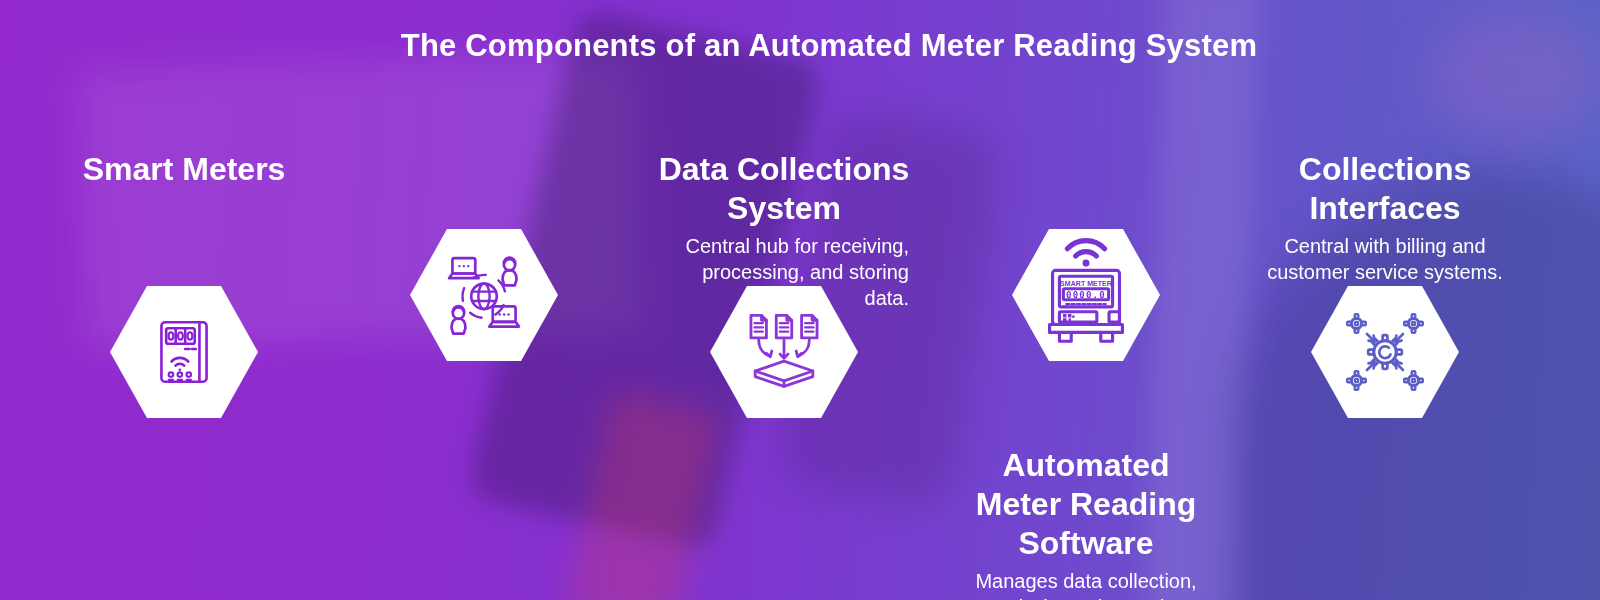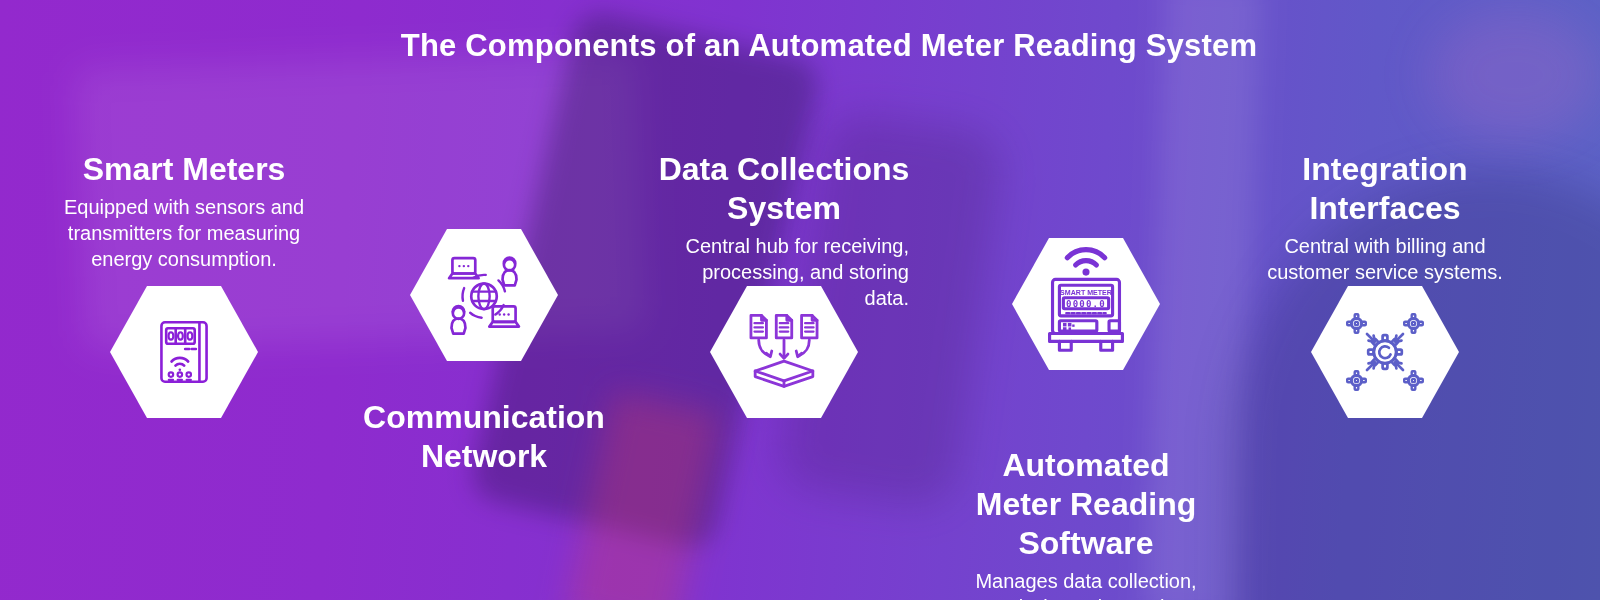--- a/index.html
+++ b/index.html
@@ -43,23 +43,20 @@
   <div class="ph ph-red"></div>
   <div class="ph ph-hand"></div>
   <div class="ph ph-strip"></div>
   <div class="ph ph-shoulder"></div>
   <div class="ph ph-pink"></div>
 
   <div class="main-title">The Components of an Automated Meter Reading System</div>
 
   <div class="comp-text" style="left:24px;top:150px;">
     <div class="comp-title">Smart Meters</div>
-    <div class="comp-desc" style="max-width:262px;">Equipped with sensors and
-transmitters for measuring
-energy consumption.</div>
   </div>
   <div class="hexagon" style="left:110px;top:286px;">
     <span class="hex-icon" style="color: rgb(139, 31, 216);">
       <svg width="76" height="76" viewBox="0 0 64 64" fill="none" stroke="currentColor" stroke-width="2.2" stroke-linecap="round" stroke-linejoin="round">
         <rect x="13" y="7" width="38" height="50" rx="3"></rect>
         <line x1="45" y1="7" x2="45" y2="57"></line>
         <rect x="17" y="12" width="24" height="13" rx="1.5"></rect>
         <line x1="25" y1="12" x2="25" y2="25"></line>
         <line x1="33" y1="12" x2="33" y2="25"></line>
         <ellipse cx="21" cy="18.5" rx="2" ry="3.1" stroke-width="1.8"></ellipse>
@@ -103,21 +100,20 @@
         <line x1="23.2" y1="36.5" x2="40.8" y2="36.5" stroke-width="1.8"></line>
         <circle cx="32" cy="33" r="16" stroke-dasharray="9.5 10.5" transform="rotate(24 32 33)" stroke-width="1.8"></circle>
         <use href="#net-laptop" x="17" y="16"></use>
         <use href="#net-person" x="51" y="16"></use>
         <use href="#net-person" x="13" y="52"></use>
         <use href="#net-laptop" x="47" y="52"></use>
       </svg>
     </span>
   </div>
   <div class="comp-text" style="left:324px;top:398px;">
-    <div class="comp-title">Communication Network</div>
   </div>
 
   <div class="comp-text" style="left:624px;top:150px;">
     <div class="comp-title">Data Collections System</div>
     <div class="comp-desc" style="max-width:250px;text-align:right;">Central hub for receiving,
 processing, and storing
 data.</div>
   </div>
   <div class="hexagon" style="left:710px;top:286px;">
     <span class="hex-icon" style="color: rgb(140, 53, 216);">
@@ -140,21 +136,21 @@
         <path d="M29.2 33.5 L32 36.5 L34.8 33.5"></path>
         <path d="M50 23.5 C50 29.5 47.5 32.5 42.5 34.8"></path>
         <path d="M44.7 32.8 L41.7 35.3 L40.7 31.3"></path>
         <path d="M32 38.5 L52.5 45.5 L32 52.5 L11.5 45.5 Z"></path>
         <path d="M11.5 45.5 V49.5 L32 56.5 L52.5 49.5 V45.5"></path>
         <line x1="32" y1="52.5" x2="32" y2="56.5"></line>
       </svg>
     </span>
   </div>
 
-  <div class="hexagon" style="left:1012px;top:229px;margin-top:9px;">
+  <div class="hexagon" style="left:1012px;top:229px;">
     <span class="hex-icon" style="color: rgb(122, 51, 213);">
       <svg width="126" height="126" viewBox="0 0 64 64" fill="none" stroke="currentColor" stroke-width="1.6" stroke-linecap="round" stroke-linejoin="round">
         <path d="M22.5 8.5 a13,13 0 0 1 19,0" stroke-width="2.6"></path>
         <path d="M26.7 12.2 a7.4,7.4 0 0 1 10.6,0" stroke-width="2.6"></path>
         <circle cx="32" cy="15.8" r="1.8" fill="currentColor" stroke="none"></circle>
         <rect x="15" y="19.5" width="34" height="27.5" rx="1.5"></rect>
         <rect x="18.5" y="22.5" width="27" height="15.5" rx="0.8"></rect>
         <text x="32" y="27.4" font-size="3.6" font-weight="bold" text-anchor="middle" fill="currentColor" stroke="none" font-family="Liberation Sans, sans-serif">SMART METER</text>
         <rect x="20.5" y="28.8" width="23" height="5.6" rx="0.6"></rect>
         <text x="32" y="33.4" font-size="4.6" font-weight="bold" text-anchor="middle" letter-spacing="0.6" fill="currentColor" stroke="none" font-family="DejaVu Sans Mono, monospace">0000.0</text>
@@ -172,21 +168,21 @@
       </svg>
     </span>
   </div>
   <div class="comp-text" style="left:926px;top:398px;margin-top:48px;">
     <div class="comp-title" style="max-width:245px;">Automated Meter Reading Software</div>
     <div class="comp-desc" style="max-width:250px;">Manages data collection,
 tanalysis, and reporting.</div>
   </div>
 
   <div class="comp-text" style="left:1225px;top:150px;">
-    <div class="comp-title">Integration Interfaces</div>
+    <div class="comp-title">Collections Interfaces</div>
     <div class="comp-desc" style="max-width:256px;">Central with billing and
 customer service systems.</div>
   </div>
   <div class="hexagon" style="left:1311px;top:286px;">
     <span class="hex-icon" style="color: rgb(92, 95, 200);">
       <svg width="96" height="96" viewBox="0 0 64 64" fill="none" stroke="currentColor" stroke-width="2" stroke-linecap="round" stroke-linejoin="round">
         <defs>
           <g id="mini-gear">
             <circle r="3.4"></circle>
             <circle r="1.15" stroke-width="1.5"></circle>

